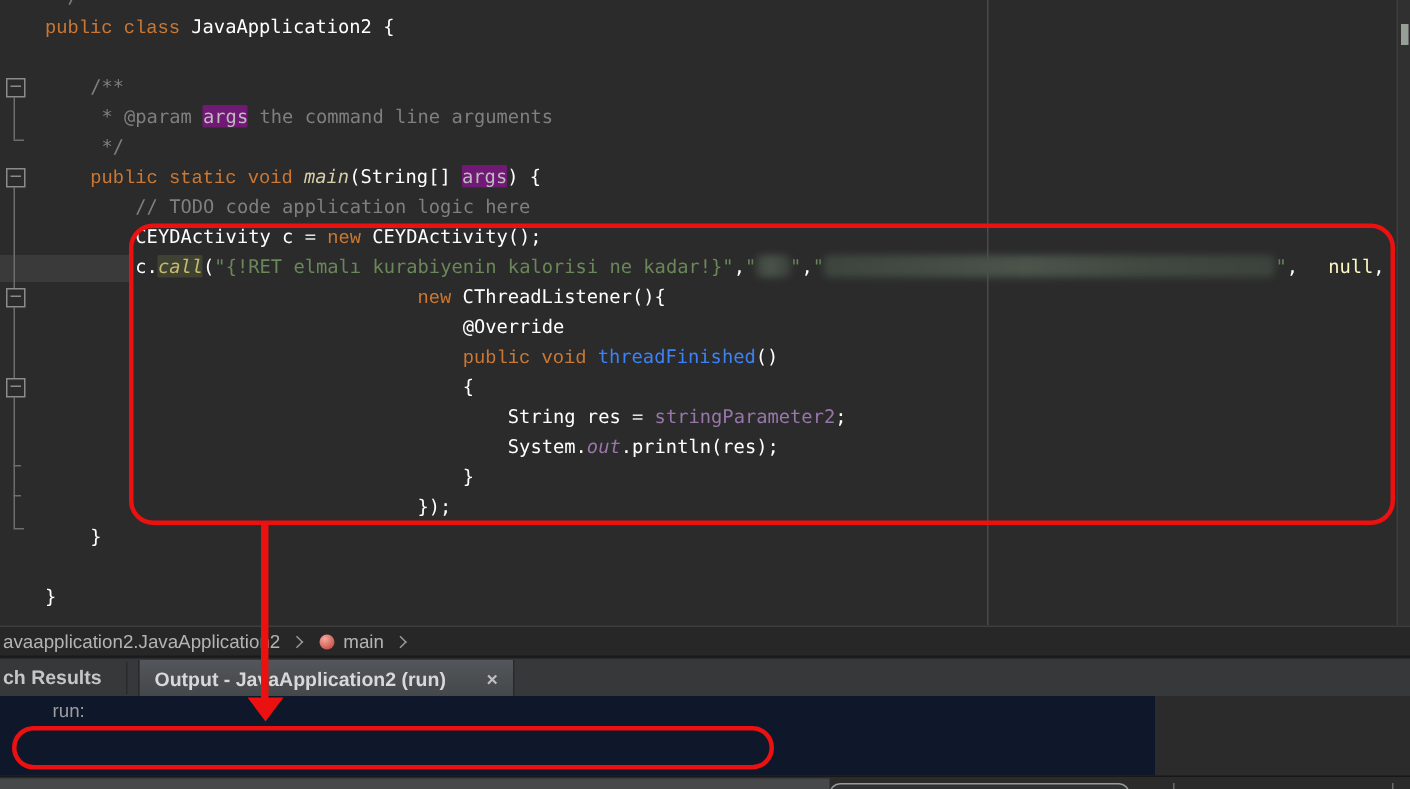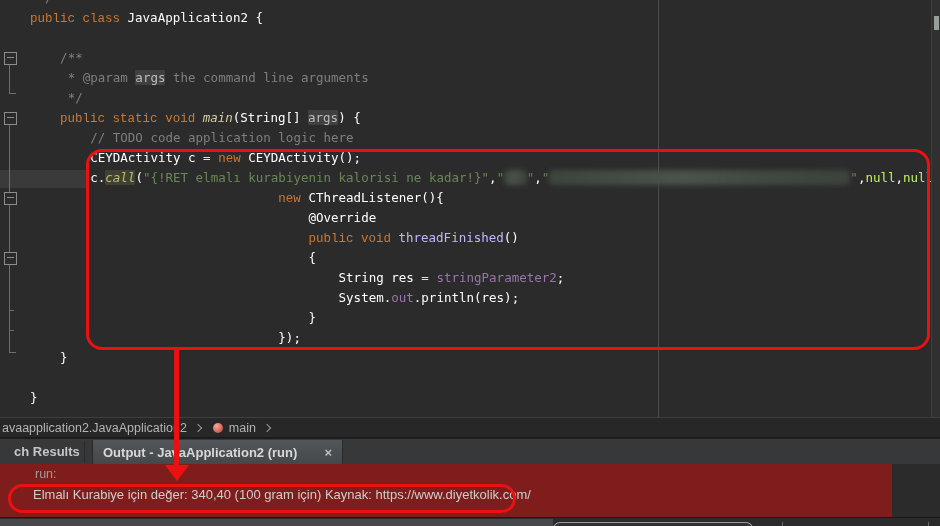--- a/index.html
+++ b/index.html
@@ -11,28 +11,28 @@
   .editor{position:absolute;left:0;top:0;width:940px;height:417px;background:#2b2b2b;overflow:hidden;}
   .margin-guide{position:absolute;left:658px;top:0;width:1px;height:417px;background:#4b4b4b;}
   .cursor-row{position:absolute;left:0;top:170px;width:88px;height:18px;background:#3a3a3a;}
   .code{position:absolute;left:30px;top:-12px;font-family:"DejaVu Sans Mono",monospace;
         font-size:12.5px;line-height:20px;white-space:pre;color:#bcbcbc;}
   .code .line{height:20px;}
   .tk-kw{color:#cc7832;font-family:Liberation Mono, monospace;}
   .tk-pl{color:#ffffff;}
   .tk-cmt{color:#7f7f7f;}
   .tk-str{color:#6a8759;}
-  .tk-nul{color:#bef264;}
+  .tk-nul{color:#fef9c3;margin-left:20px;}
   .tk-eq{color:#e2e2e2;}
   .tk-call{color:#c5bb6f;font-style:italic;background:#3f4232;border-radius:1px;}
-  .tk-argh{background:#404040;border-radius:1px;}
+  .tk-argh{background:#701a75;border-radius:1px;}
   .tk-main{color:#d6cfa8;font-style:italic;}
-  .tk-meth{color:#c4b5fd;text-align:right;}
+  .tk-meth{color:#3b82f6;text-align:right;}
   .tk-fld{color:#9876aa;}
-  .tk-fldi{color:#9876aa;}
+  .tk-fldi{color:#9876aa;font-style:italic;}
   .tk-blur,.tk-blurL{background:linear-gradient(90deg,#3d443d,#4b534b 45%,#414941 70%,#3c423c);
         filter:blur(2.5px);border-radius:4px;}
 
   
   .fold-box{position:absolute;width:11px;height:11px;border:1px solid #8c8c8c;background:#2b2b2b;z-index:2;}
   .fold-box::before{content:'';position:absolute;left:2px;right:2px;top:4px;height:1px;background:#8c8c8c;}
   .fold-line{position:absolute;width:1px;background:#6d6d6d;}
   .fold-tick{position:absolute;height:1px;background:#6d6d6d;}
 
   
@@ -45,30 +45,30 @@
       display:flex;align-items:center;color:#b4b4b4;font-size:12.5px;}
   .crumb{display:flex;align-items:center;height:100%;padding:0 2px;}
   .chev{width:5px;height:5px;border-right:1px solid #9a9a9a;border-top:1px solid #9a9a9a;
       transform:rotate(45deg);margin:0 8px 0 6px;flex:0 0 auto;}
   .method-dot{width:10px;height:10px;border-radius:50%;margin:0 6px 0 2px;
       background:radial-gradient(circle at 35% 30%,#f2aaa1,#cf5a50 70%,#a83c34);}
 
   
   .tabbar{position:absolute;left:0;top:438px;width:940px;height:26px;background:#36383a;
       border-top:1px solid #1e1e1e;box-sizing:border-box;}
-  .tab-partial{position:absolute;left:14px;top:0;height:100%;display:flex;align-items:center;
+  .tab-partial{position:absolute;left:2px;top:0;height:100%;display:flex;align-items:center;
       font-weight:bold;font-size:13px;color:#c6c6c6;}
   .tab-sep{position:absolute;left:84px;top:2px;bottom:1px;width:1px;background:#2a2a2a;}
   .tab-active{position:absolute;left:92px;top:1px;bottom:0;width:251px;box-sizing:border-box;
       background:linear-gradient(#53565a,#45484a);border-left:1px solid #2a2a2a;border-right:1px solid #2a2a2a;
       display:flex;align-items:center;padding:0 10px;font-weight:bold;font-size:13px;color:#d8d8d8;}
   .tab-close{margin-left:auto;color:#bfbfbf;font-size:13px;font-weight:bold;cursor:default;}
 
   
-  .output{position:absolute;left:0;top:464px;width:892px;height:53px;background:#7f1d1d;}
+  .output{position:absolute;left:0;top:464px;width:770px;height:53px;background:#0f172a;}
   .run-label{position:absolute;left:35px;top:3px;font-size:12.5px;color:#9d9d9d;}
   .out-line{position:absolute;left:33px;top:23px;font-size:13px;color:#cdcdcd;}
 
   
   .statusstrip{position:absolute;left:0;top:517px;width:940px;height:9px;background:#2b2b2b;border-top:1px solid #181818;box-sizing:border-box;}
   .strip-left{position:absolute;left:0;top:1px;width:553px;height:8px;background:#46484a;}
   .strip-box{position:absolute;left:553px;top:4px;width:198px;height:6px;background:#2f3132;
       border:1px solid #9a9a9a;border-bottom:none;border-radius:7px 7px 0 0;}
   .strip-tick{position:absolute;top:4px;width:1px;height:5px;background:#6a6a6a;}
 
@@ -125,21 +125,20 @@
     </div>
     <div class="tab-sep"></div>
     <div class="tab-active">
       <span>Output - JavaApplication2 (run)</span>
       <span class="tab-close">×</span>
     </div>
   </div>
 
   <div class="output">
     <div class="run-label">run:</div>
-    <div class="out-line">Elmalı Kurabiye için değer: 340,40 (100 gram için) Kaynak: https://www.diyetkolik.com/</div>
   </div>
 
   <div class="statusstrip">
     <div class="strip-left"></div>
     <div class="strip-box"></div>
     <div class="strip-tick" style="left:782px;"></div>
     <div class="strip-tick" style="left:928px;"></div>
   </div>
 
   <div class="ann ann-rect"></div>

